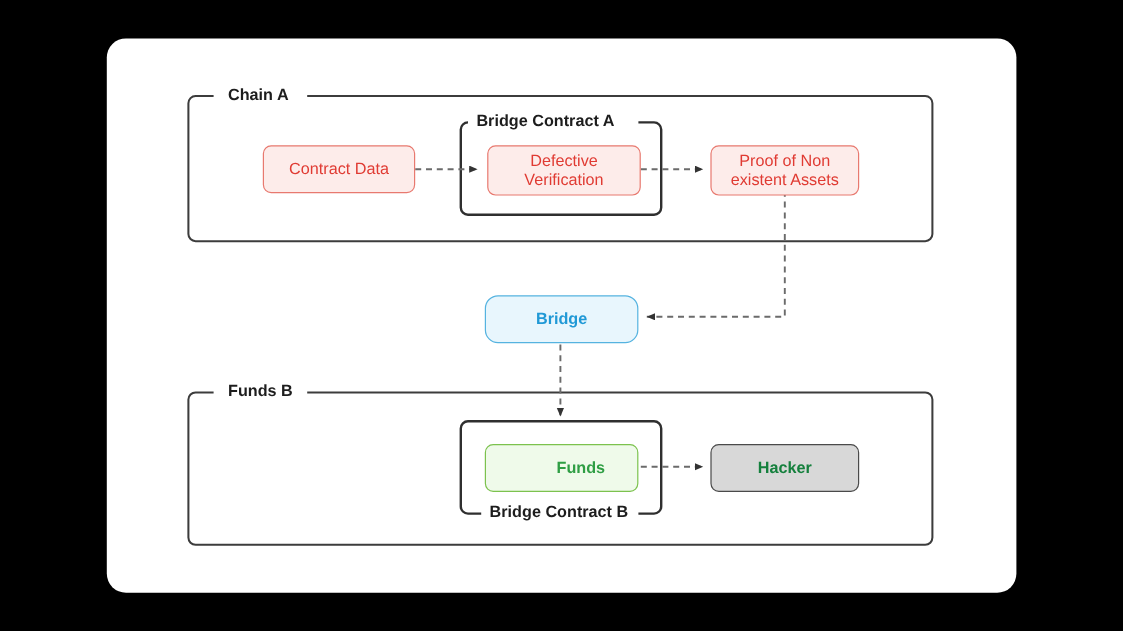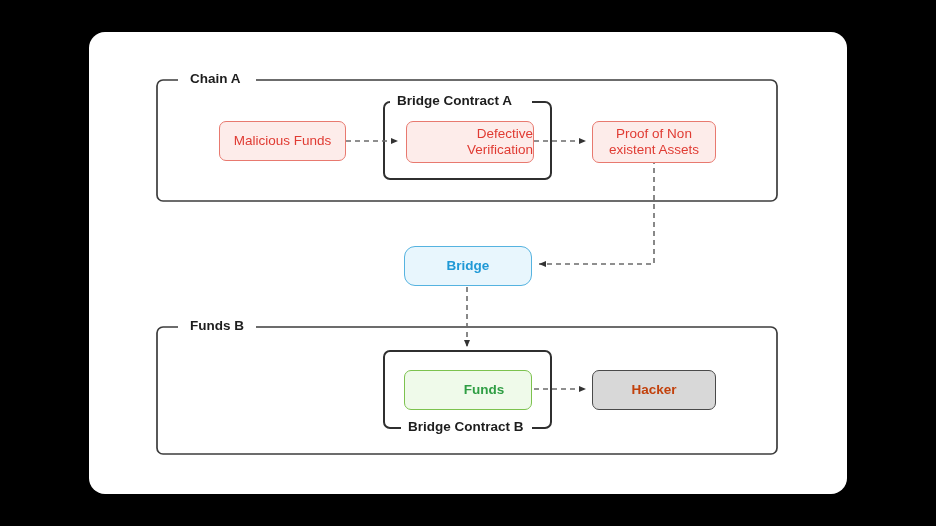--- a/index.html
+++ b/index.html
@@ -77,21 +77,21 @@
     border: 1.8px solid #7cc24e;
     color: #2f9e44;
     font-size: 13.5px;
     font-weight: 700;
     padding-left: 32px;
   }
 
   .node-gray {
     background: #d8d8d8;
     border: 1.8px solid #4a4a4a;
-    color: #c2410c;
+    color: #15803d;
     font-size: 13.5px;
     font-weight: 700;
   }
 
   
   .group-label {
     position: absolute;
     font-size: 13.5px;
     font-weight: 700;
     color: #1d1d1d;
@@ -158,24 +158,24 @@
 
   <div class="group-label" style="left:183px; top:71px;">Chain A</div>
 
   <div class="group-label" style="left:390px; top:93px;">Bridge Contract A</div>
 
   <div class="group-label" style="left:183px; top:318px;">Funds B</div>
 
   <div class="group-label" style="left:401px; top:419px;">Bridge Contract B</div>
 
   <div class="node node-red" style="left:219px; top:121px; width:127px; height:40px;">
-    <span>Malicious Funds</span>
+    <span>Contract Data</span>
   </div>
 
-  <div class="node node-red" style="left:406px; top:121px; width:128px; height:42px; flex-direction:column;align-items:flex-end;">
+  <div class="node node-red" style="left:406px; top:121px; width:128px; height:42px; flex-direction:column;">
     <span>Defective</span>
     <span>Verification</span>
   </div>
 
   <div class="node node-red" style="left:592px; top:121px; width:124px; height:42px; flex-direction:column;">
     <span>Proof of Non</span>
     <span>existent Assets</span>
   </div>
 
   <div class="node node-blue" style="left:404px; top:246px; width:128px; height:40px;border-radius:11px;">

